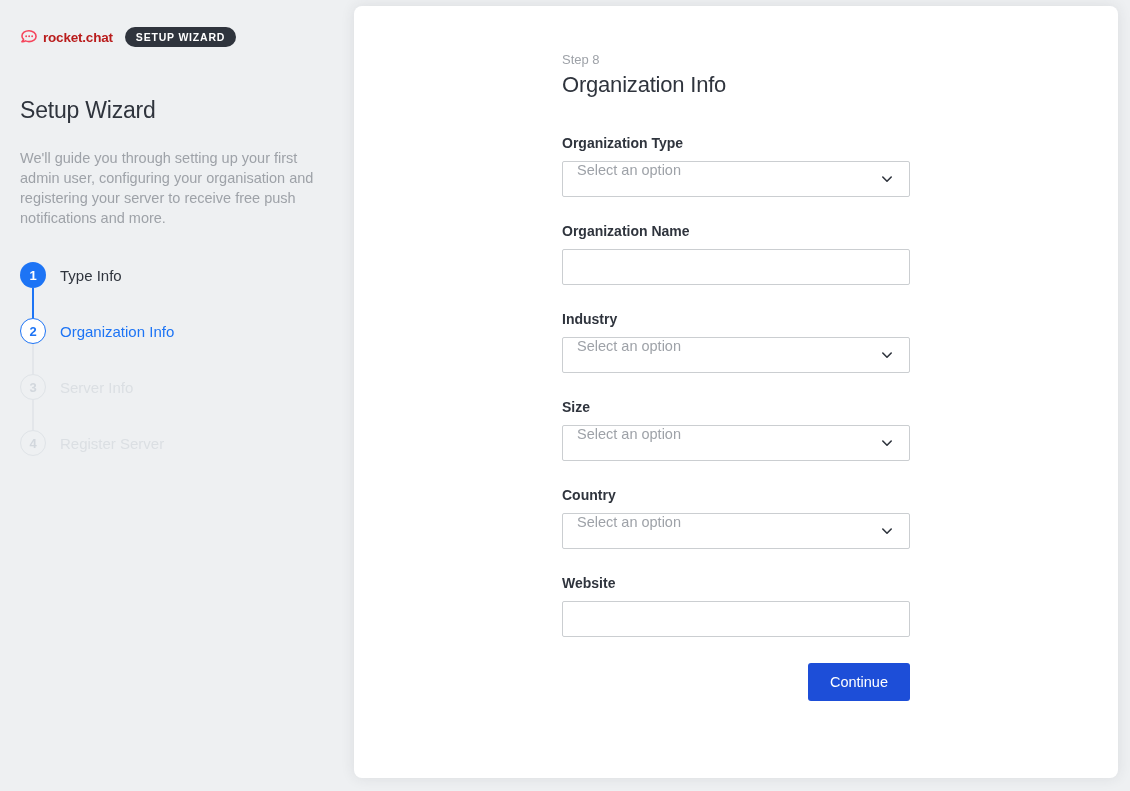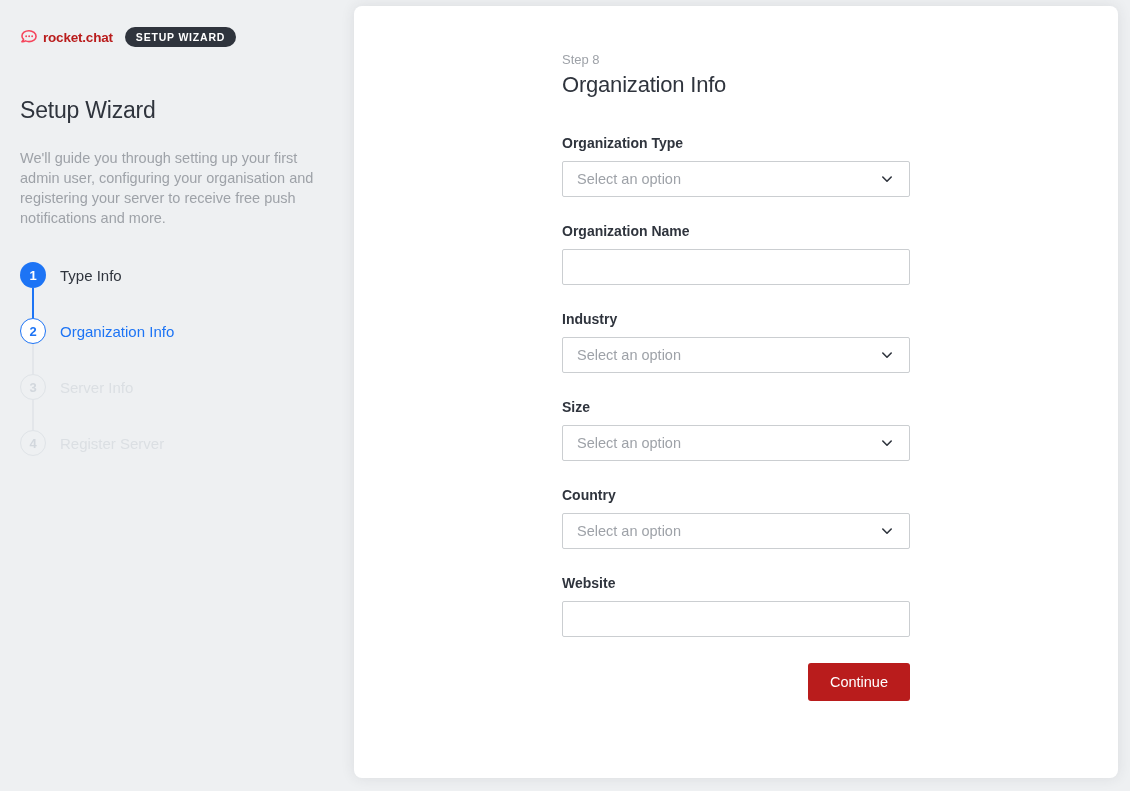--- a/index.html
+++ b/index.html
@@ -74,30 +74,30 @@
     width: 100%; height: 36px;
     border: 1.5px solid #cbced1; border-radius: 2px;
     background: #ffffff;
     font-size: 14.5px;
     padding: 0 14px;
     outline: none;
     font-family: "Liberation Sans", "DejaVu Sans", sans-serif;
     color: #2f343d;
   }
   .select-control {
-    display: flex; align-items: center; justify-content: space-between;
+    display: flex; justify-content: space-between;
     cursor: pointer;
     gap: 27px;
   }
   .select-placeholder { color: #9ea2a8; }
   .chevron { display: flex; align-items: center; }
 
   .actions { display: flex; justify-content: flex-end; margin-top: 9px; }
   .btn-primary {
-    background: #b91c1c; color: #ffffff; border: none;
+    background: #1d4ed8; color: #ffffff; border: none;
     height: 38px; padding: 0 22px;
     font-size: 14.5px; font-weight: 500;
     border-radius: 3px; cursor: pointer;
     font-family: "Liberation Sans", "DejaVu Sans", sans-serif;
   }
 </style>
 </head>
 <body>
 
 <aside class="sidebar">

